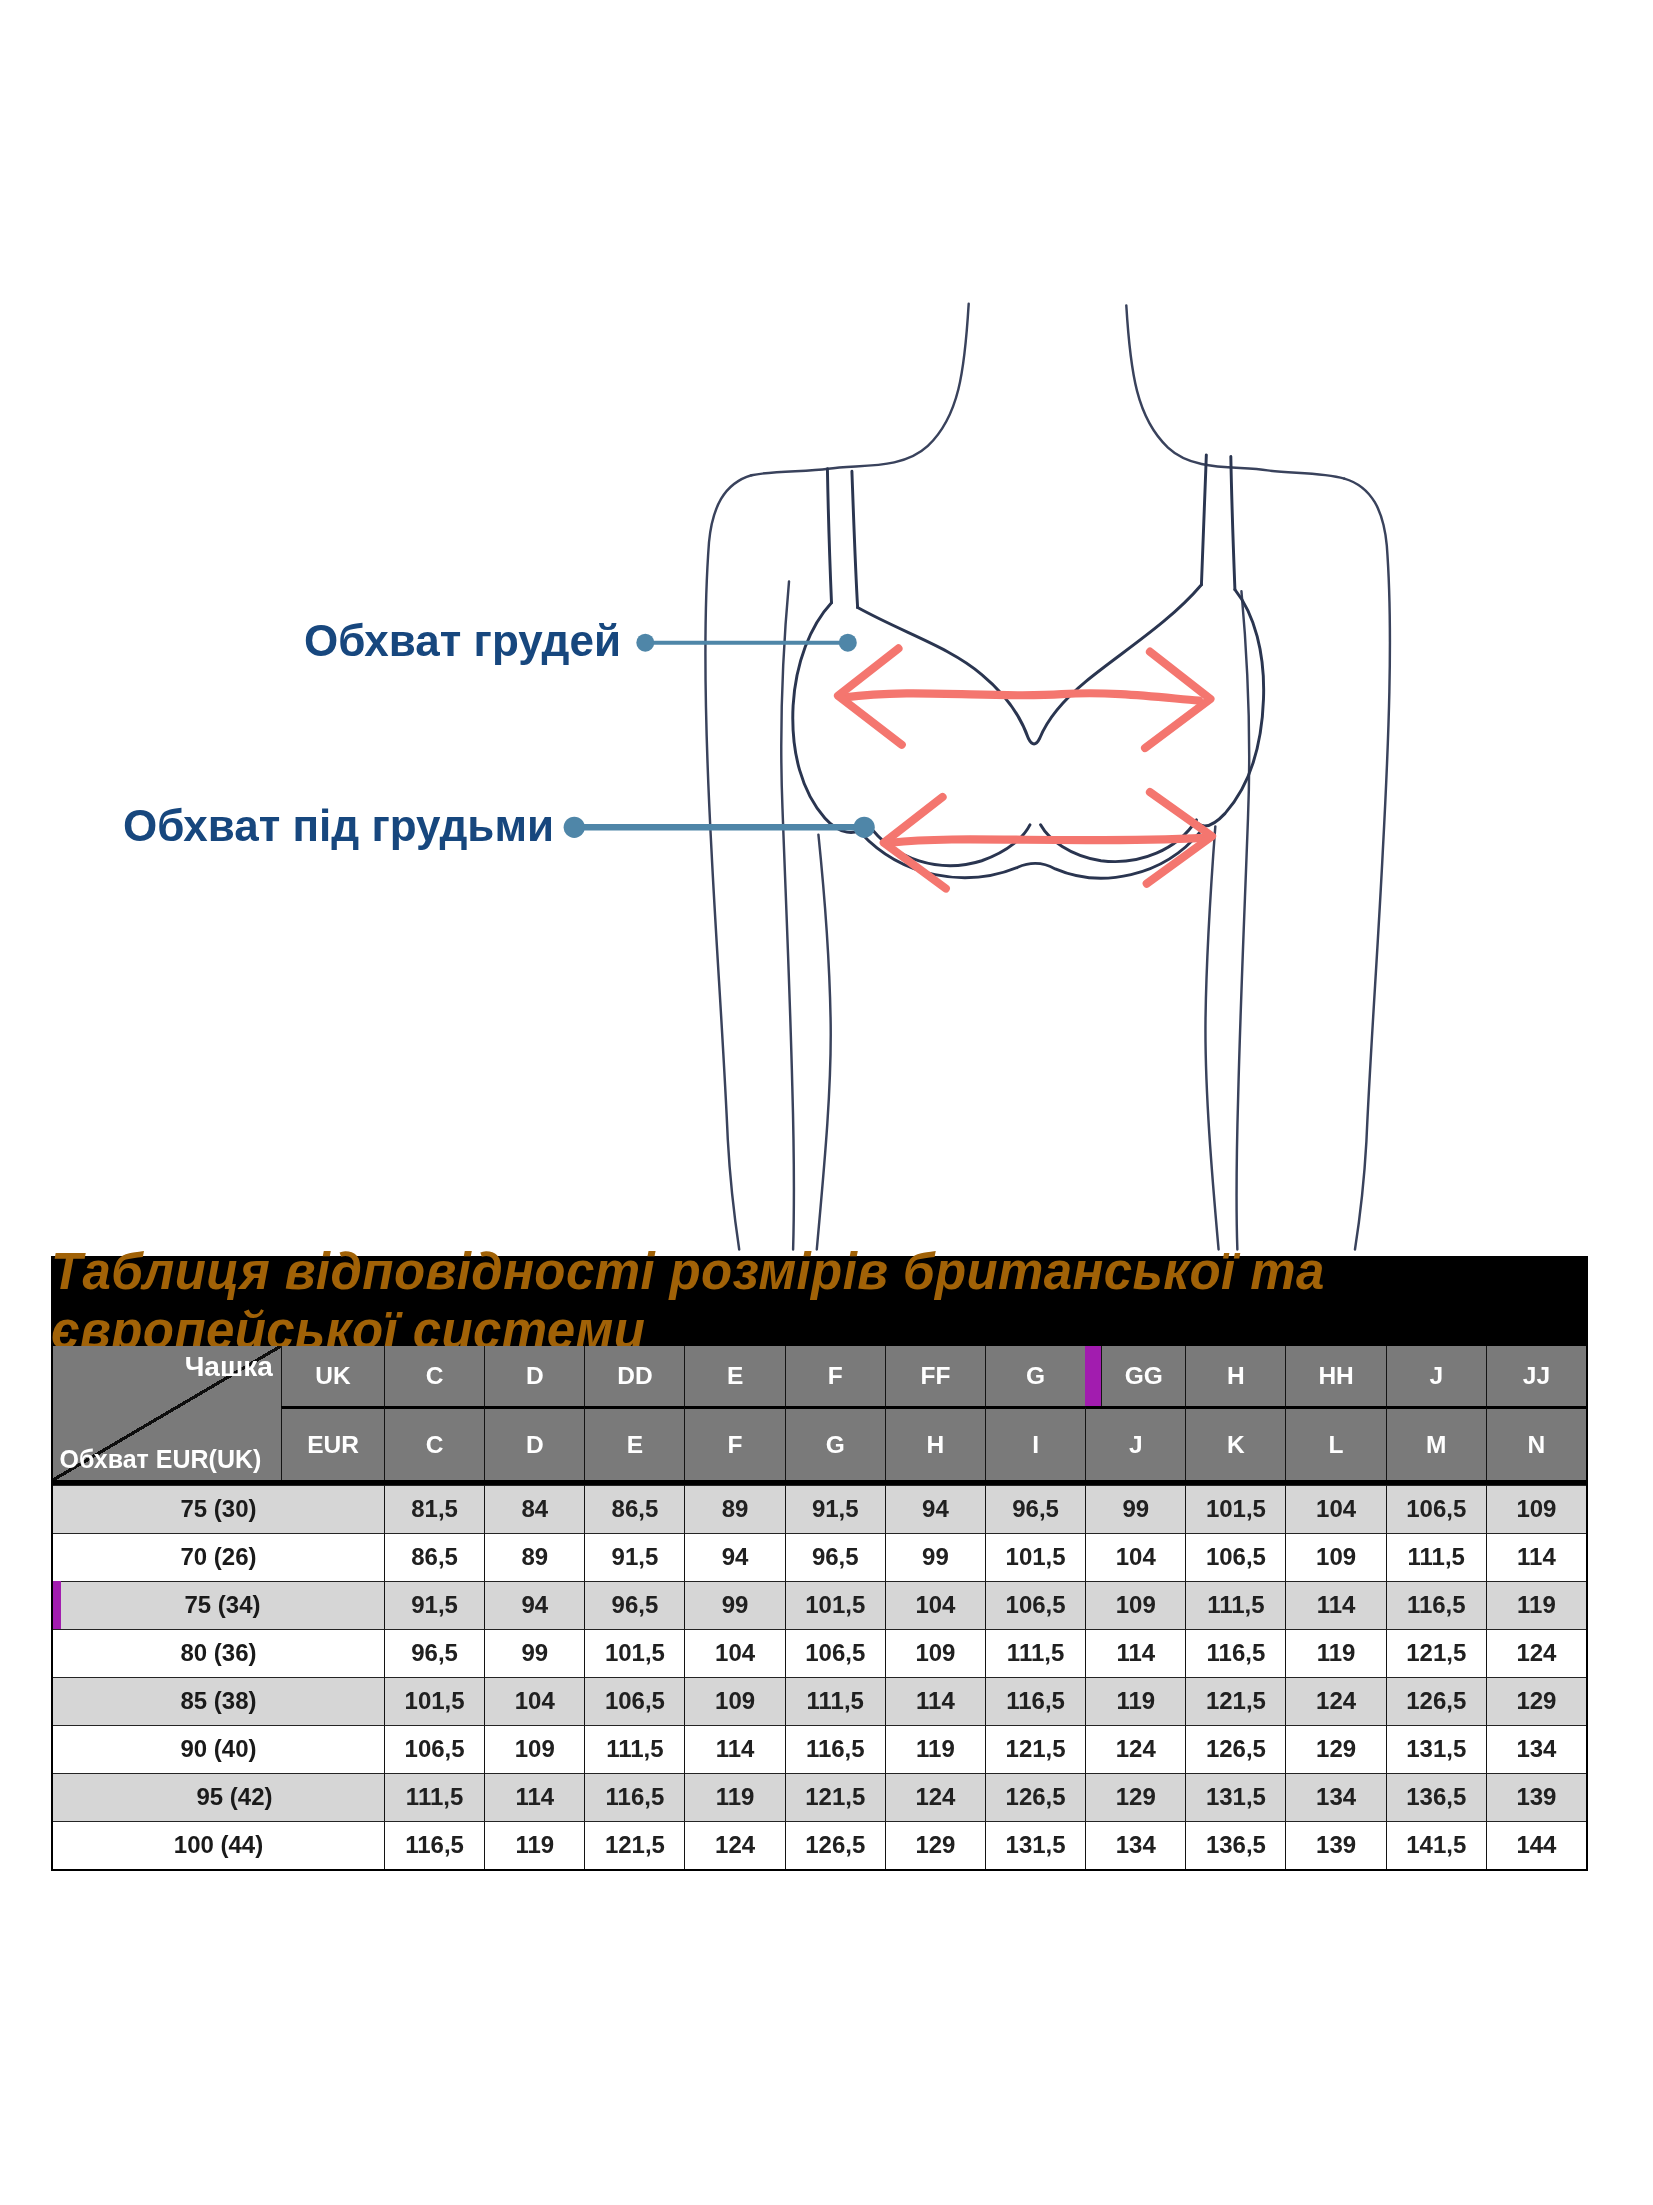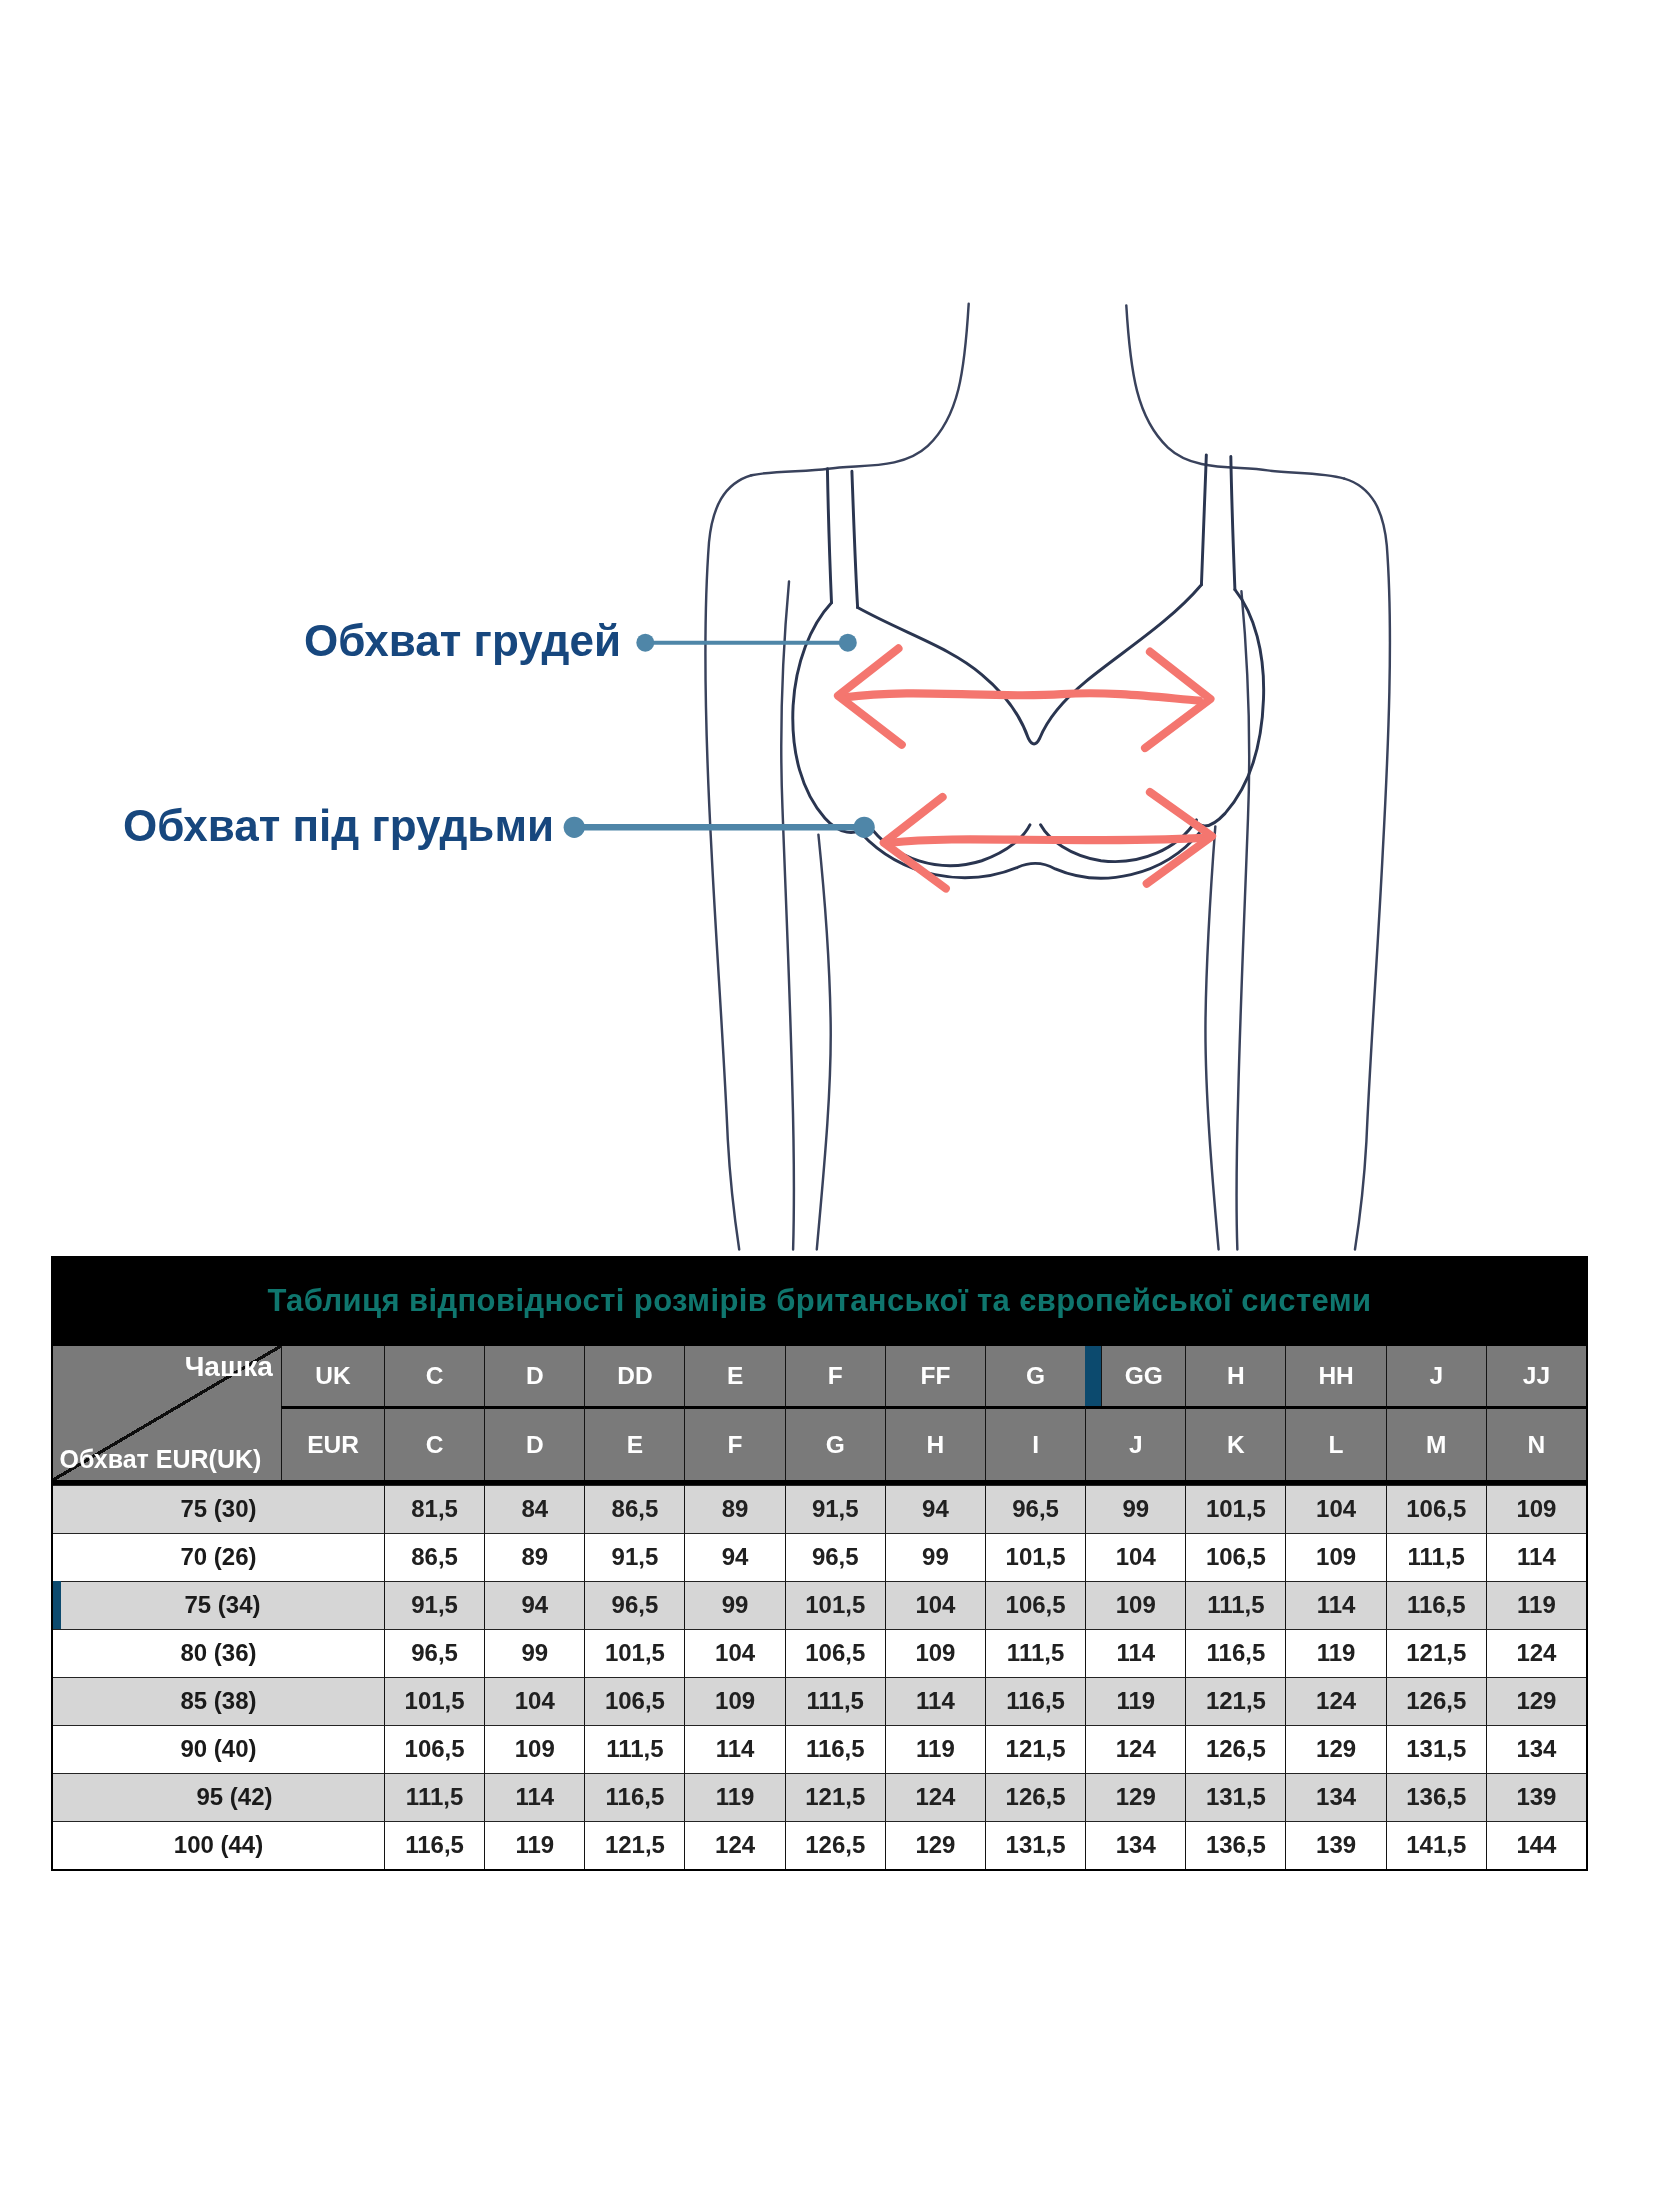--- a/index.html
+++ b/index.html
@@ -17,27 +17,27 @@
   .braline{fill:none;stroke:var(--bra);stroke-width:3.6px;stroke-linecap:round;}
   .arrowline{fill:none;stroke:var(--arrow);stroke-width:10px;stroke-linecap:round;stroke-linejoin:round;}
   .connline1{fill:none;stroke:var(--connector);stroke-width:5px;stroke-linecap:round;}
   .connline2{fill:none;stroke:var(--connector);stroke-width:8px;stroke-linecap:round;}
   .conndot{fill:var(--connector);stroke:none;}
   .dlabel{position:absolute;color:var(--navy);font-weight:600;font-size:44px;line-height:52px;white-space:nowrap;}
   .dlabel.bust{top:615px;right:1033px;}
   .dlabel.underbust{top:800px;right:1100px;}
   
   .table-wrap{position:absolute;left:51px;top:1256px;width:1537px;}
-  .t-title{box-sizing:border-box;width:1537px;height:90px;background:var(--title-bg);color:#0f766e;
-           display:flex;align-items:center;justify-content:center;font-size:31px;font-weight:600;
-           letter-spacing:0.4px;}
+  .t-title{box-sizing:border-box;width:1537px;height:90px;background:var(--title-bg);color:#a16207;
+           display:flex;align-items:center;justify-content:center;font-size:51px;font-weight:600;
+           letter-spacing:0.4px;font-style:italic;}
   #size-grid{display:grid;width:1537px;box-sizing:border-box;
              grid-template-columns:228px 103px repeat(12,1fr);
              grid-template-rows:60px 74px 4.9px repeat(8,48px);
-             border:2.5px solid #000;border-top:none;background:#0c4a6e;}
+             border:2.5px solid #000;border-top:none;background:#a21caf;}
   .cell{display:flex;align-items:center;justify-content:center;box-sizing:border-box;}
   .hdr{background:var(--header-bg);color:#fff;font-weight:700;font-size:24.5px;}
   .bl{border-left:1.6px solid var(--grid-border);}
   .bt4{border-top:3.3px solid #000;}
   .bt2{border-top:1.6px solid #242424;}
   .num{font-size:24px;font-weight:600;color:#202020;}
   .rlabel{font-size:24px;font-weight:600;color:#1a1a1a;}
   .odd{background:var(--stripe);}
   .even{background:#ffffff;}
   .divider{grid-column:1 / -1;background:#000;}

